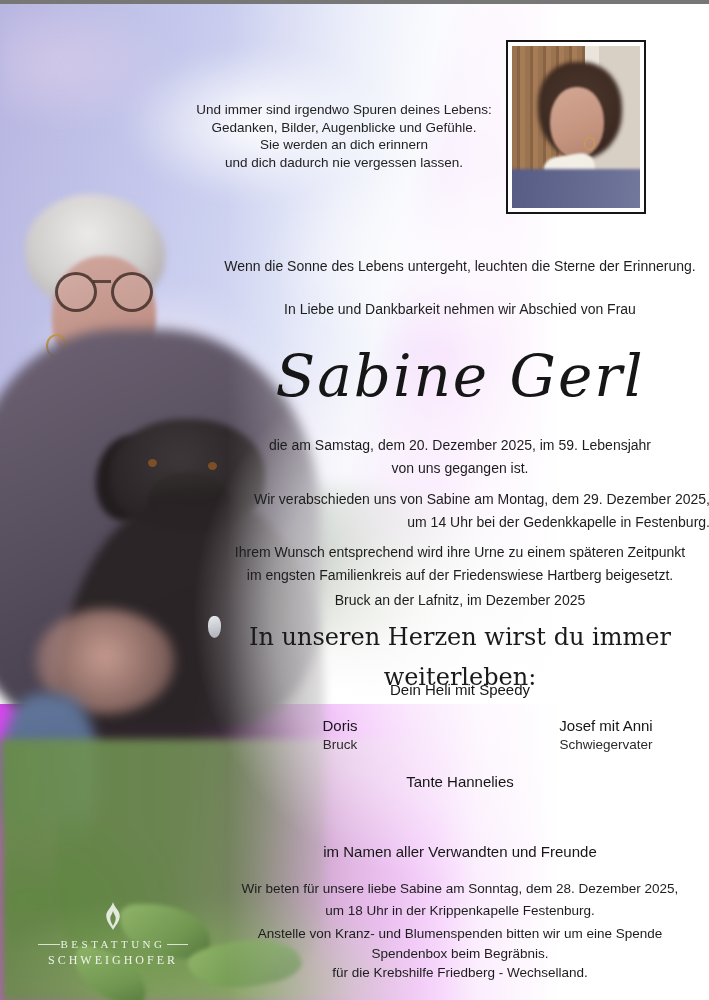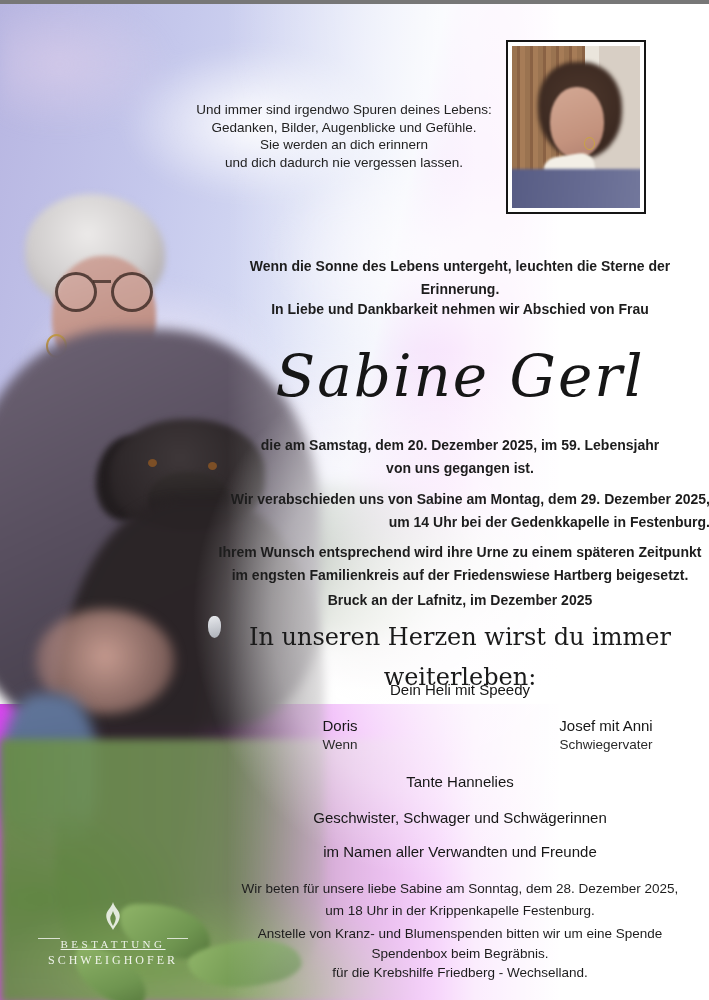--- a/index.html
+++ b/index.html
@@ -127,39 +127,39 @@
   .p-collar{ position:absolute; left:26%; top:67%; width:40%; height:26%;
     border-radius:28%; transform:rotate(-9deg); filter:blur(1px); background:#f3efe6;}
   .p-sweater{ position:absolute; left:-5%; top:76%; width:115%; height:30%;
     filter:blur(1.5px);
     background:linear-gradient(95deg, #565b83, #666b92 55%, #757a9e);}
   .p-earring{ position:absolute; left:56%; top:56%; width:9px; height:11px;
     border:1.8px solid #c9a344; border-radius:50%;}
   
   .txt{ text-align:center; z-index:30; }
   .quote1{ left:114px; top:97px; width:460px; font-size:13.5px; line-height:17.5px; color:#232323;}
-  .line14{ font-size:14px; line-height:23px; color:#1d1d1d;font-weight:bold;}
+  .line14{ font-size:14px; line-height:23px; color:#1d1d1d;}
   .block{ left:210px; width:500px; }
   .name{
     left:150px; top:326px; width:620px; font-family:"DejaVu Serif", serif;
     font-style:italic; font-size:58px; line-height:92px; color:#161616;
     letter-spacing:2px;
   }
   .script-line{
     left:210px; top:613px; width:500px; font-family:"DejaVu Serif", serif;
     font-size:24px; line-height:40px; color:#1a1a1a;
   }
   .mourner-name{ font-size:15px; line-height:20px; color:#161616;}
   .mourner-rel{ font-size:13.5px; line-height:18px; color:#2a2a2a;}
   .small-line{ font-size:13.5px; line-height:22px; color:#1d1d1d;}
   .don-line{ font-size:13.5px; line-height:19.5px; color:#1d1d1d;}
   
   .fh-logo{ left:38px; top:898px; width:150px; z-index:30; text-align:center;
     color:rgba(255,255,255,0.88); font-family:"Liberation Serif", serif;}
-  .fh-row{ display:flex; gap:1px; margin-top:4px;text-decoration:underline;}
+  .fh-row{ display:flex; align-items:center; gap:1px; margin-top:4px;}
   .fh-rule{ flex:1; height:1px; background:rgba(255,255,255,0.75);}
   .fh-top{ font-size:11px; letter-spacing:3.5px; white-space:nowrap;}
   .fh-bottom{ font-size:12px; letter-spacing:3px; margin-top:3px; white-space:nowrap;}
 </style>
 </head>
 <body>
 
 <div class="card">
 
   <div class="abs sky"></div>
@@ -236,31 +236,30 @@
   </div>
 
   <div class="abs txt block line14" style="top:585px;">Bruck an der Lafnitz, im Dezember 2025</div>
 
   <div class="abs txt script-line">In unseren Herzen wirst du immer weiterleben:</div>
 
   <div class="abs txt block mourner-name" style="top:676px;">Dein Heli mit Speedy</div>
 
   <div class="abs txt" style="left:250px; top:712px; width:180px;">
     <div class="mourner-name">Doris</div>
-    <div class="mourner-rel">Wenn</div>
+    <div class="mourner-rel">Bruck</div>
   </div>
 
   <div class="abs txt" style="left:516px; top:712px; width:180px;">
     <div class="mourner-name">Josef mit Anni</div>
     <div class="mourner-rel">Schwiegervater</div>
   </div>
 
   <div class="abs txt block mourner-name" style="top:768px;">Tante Hannelies</div>
 
-  <div class="abs txt block mourner-name" style="top:804px;">Geschwister, Schwager und Schwägerinnen</div>
 
   <div class="abs txt block mourner-name" style="top:838px;">im Namen aller Verwandten und Freunde</div>
 
   <div class="abs txt block small-line" style="top:874px;text-align:center;">
     <div>Wir beten für unsere liebe Sabine am Sonntag, dem 28. Dezember 2025,</div>
     <div>um 18 Uhr in der Krippenkapelle Festenburg.</div>
   </div>
 
   <div class="abs txt block don-line" style="top:920px;">
     <div>Anstelle von Kranz- und Blumenspenden bitten wir um eine Spende</div>

